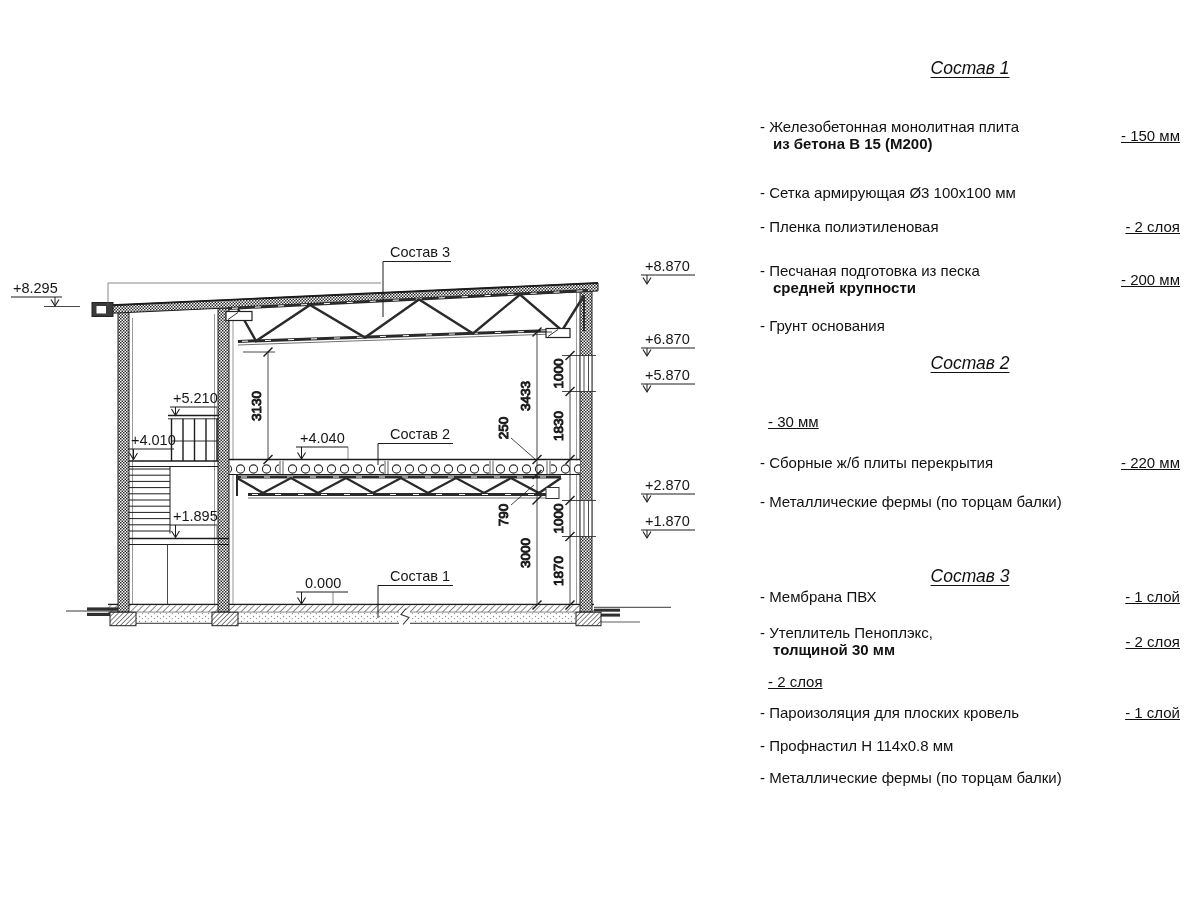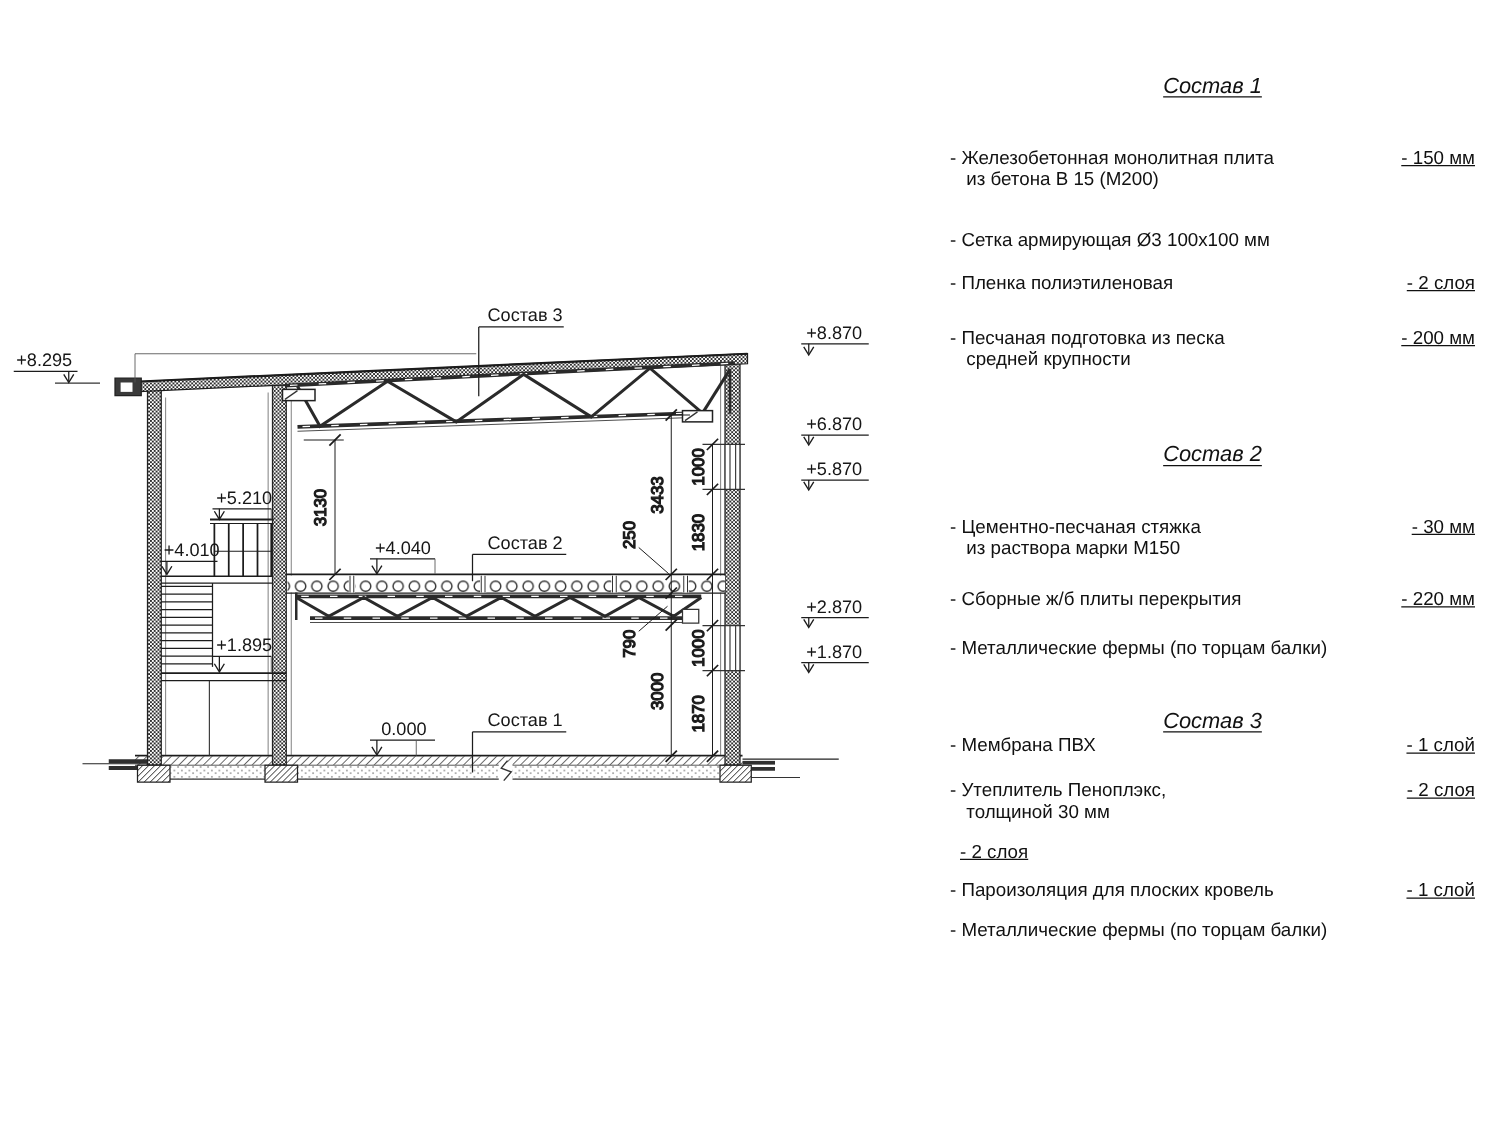--- a/index.html
+++ b/index.html
@@ -12,23 +12,23 @@
   .mark-t{font-size:14.5px;}
   .dim-t{font-size:13.5px;}
   .callout-t{font-size:14.5px;}
 
   
   .panel{position:absolute;left:760px;top:40px;width:420px;font-size:15px;line-height:17px;}
   .sec{position:absolute;left:0;width:420px;}
   .sec1{top:20px}.sec2{top:315px}.sec3{top:528px}
   .sec-title{text-align:center;font-style:italic;font-size:17.5px;height:20px;}
   .sec-title span{text-decoration:underline;text-underline-offset:3px;}
-  .itm{display:flex;justify-content:space-between;align-items:flex-start;}
+  .itm{display:flex;justify-content:space-between;align-items:center;}
   .itm .lab{max-width:330px;}
-  .itm .l2{padding-left:13px;}
+  .itm .l2{padding-left:13px;font-weight:bold;}
   .itm .val{white-space:nowrap;padding-left:8px;text-decoration:underline;}
   .s1 .itm1{margin-top:38px}.s1 .itm2{margin-top:32px}.s1 .itm3{margin-top:17px}
   .s1 .itm4{margin-top:27px}.s1 .itm5{margin-top:21px}
   .s2 .itm1{margin-top:38px}.s2 .itm2{margin-top:24px}.s2 .itm3{margin-top:22px}
   .s3 .itm1{}.s3 .itm2{margin-top:19px}.s3 .itm3{margin-top:15px}
   .s3 .itm4{margin-top:14px}.s3 .itm5{margin-top:16px}.s3 .itm6{margin-top:15px}
 </style>
 </head>
 <body>
 
@@ -370,29 +370,31 @@
         </div>
       <div class="val">-  2 слоя</div>
     </div>
     <div class="itm itm4">
       <div class="lab">
           <div class="l1">- Песчаная подготовка из песка</div>
           <div class="l2">средней крупности</div>
         </div>
       <div class="val">- 200 мм</div>
     </div>
+    <div class="itm itm5">
+      <div class="lab">
+          <div class="l1">- Грунт основания</div>
+        </div>
+      <div class="val"></div>
+    </div>
   </div>
 
   <div class="sec sec2 s2">
     <div class="sec-title"><span>Состав 2</span></div>
     <div class="itm itm1">
-      <div class="lab">
-          <div class="l1">- Цементно-песчаная стяжка</div>
-          <div class="l2">из раствора марки М150</div>
-        </div>
       <div class="val">- 30 мм</div>
     </div>
     <div class="itm itm2">
       <div class="lab">
           <div class="l1">- Сборные ж/б плиты перекрытия</div>
         </div>
       <div class="val">- 220 мм</div>
     </div>
     <div class="itm itm3">
       <div class="lab">
@@ -419,20 +421,26 @@
     </div>
     <div class="itm itm3">
       <div class="val">- 2 слоя</div>
     </div>
     <div class="itm itm4">
       <div class="lab">
           <div class="l1">- Пароизоляция для плоских кровель</div>
         </div>
       <div class="val">- 1 слой</div>
     </div>
+    <div class="itm itm5">
+      <div class="lab">
+          <div class="l1">- Профнастил Н 114х0.8 мм</div>
+        </div>
+      <div class="val"></div>
+    </div>
     <div class="itm itm6">
       <div class="lab">
           <div class="l1">- Металлические фермы (по торцам балки)</div>
         </div>
       <div class="val"></div>
     </div>
   </div>
 
 </div>
 

